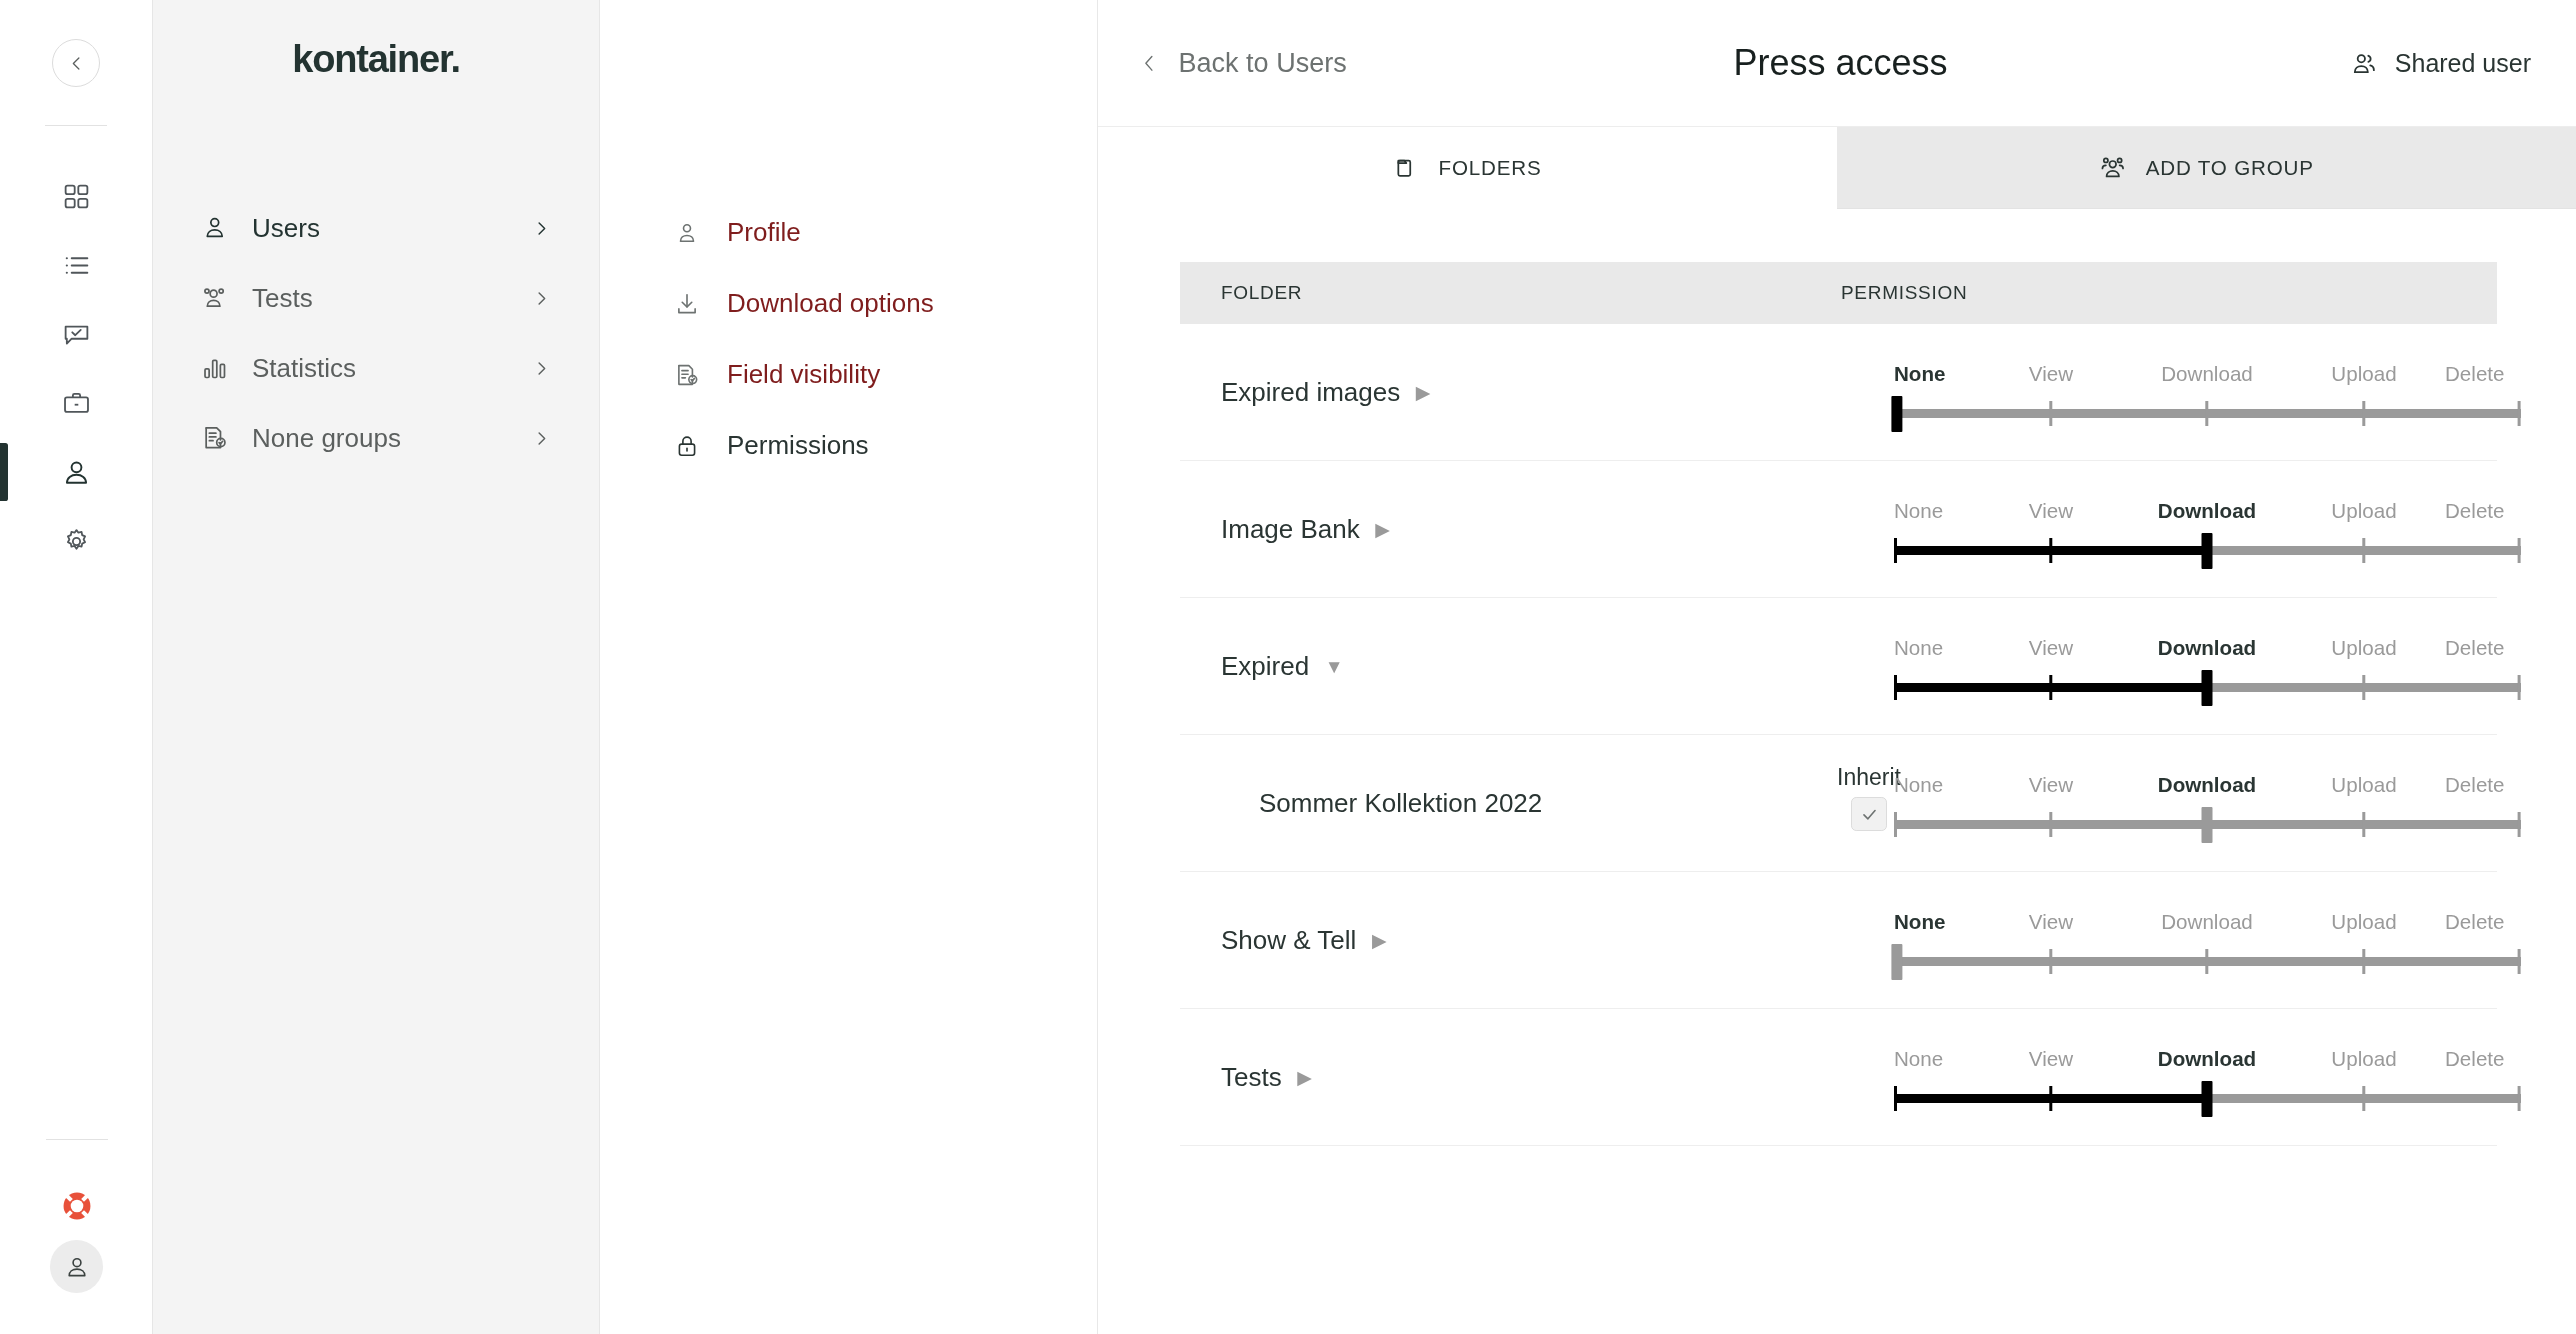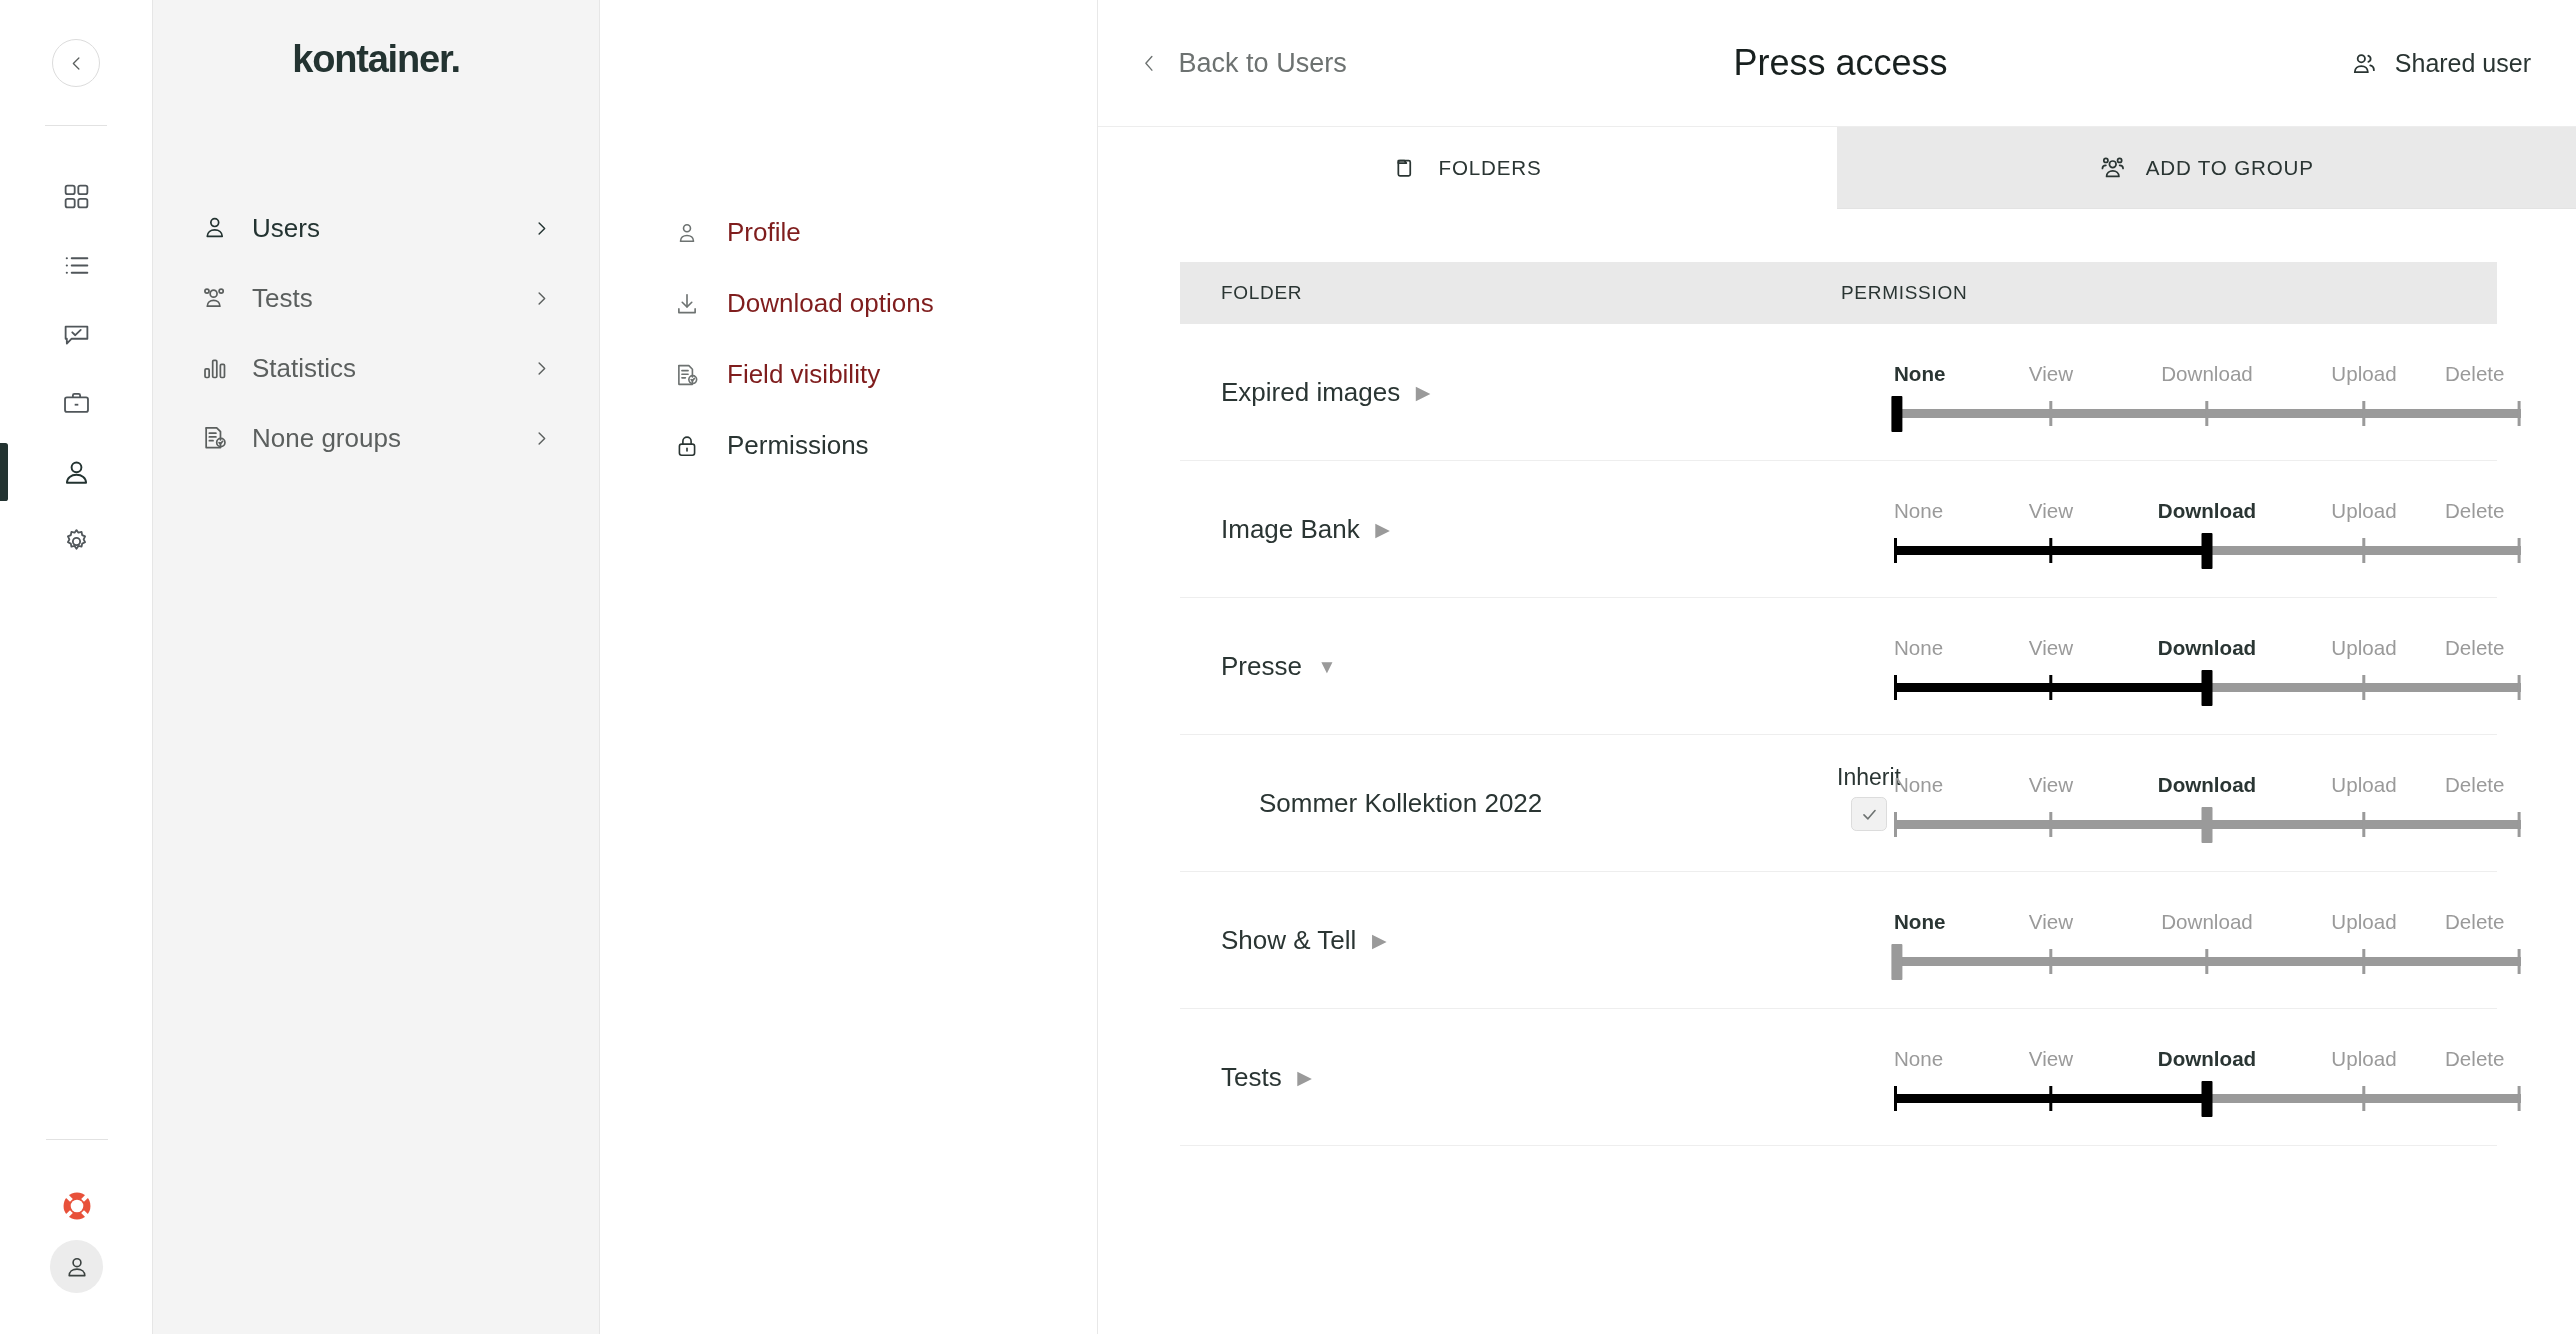--- a/index.html
+++ b/index.html
@@ -508,21 +508,21 @@
                   <div class="sl-tick on" style="left: 313px;"></div>
                   <div class="sl-tick" style="left: 470px;"></div>
                   <div class="sl-tick edge-r" style="left: 627px;"></div>
                   <div class="sl-thumb" style="left: 313px;"></div>
                 </div>
               </div>
             </div>
           </div>
           <div class="trow">
             <div class="cell-folder">
-              <span>Presse</span>
+              <span>Expired</span>
               <span class="tri">▼</span>
             </div>
             <div class="cell-perm">
               <div class="slider">
                 <div class="sl-labels">
                   <span class="sl-lab first" style="left: 0px;">None</span>
                   <span class="sl-lab" style="left: 157px;">View</span>
                   <span class="sl-lab sel" style="left: 313px;">Download</span>
                   <span class="sl-lab" style="left: 470px;">Upload</span>
                   <span class="sl-lab last" style="left: 551px;">Delete</span>

